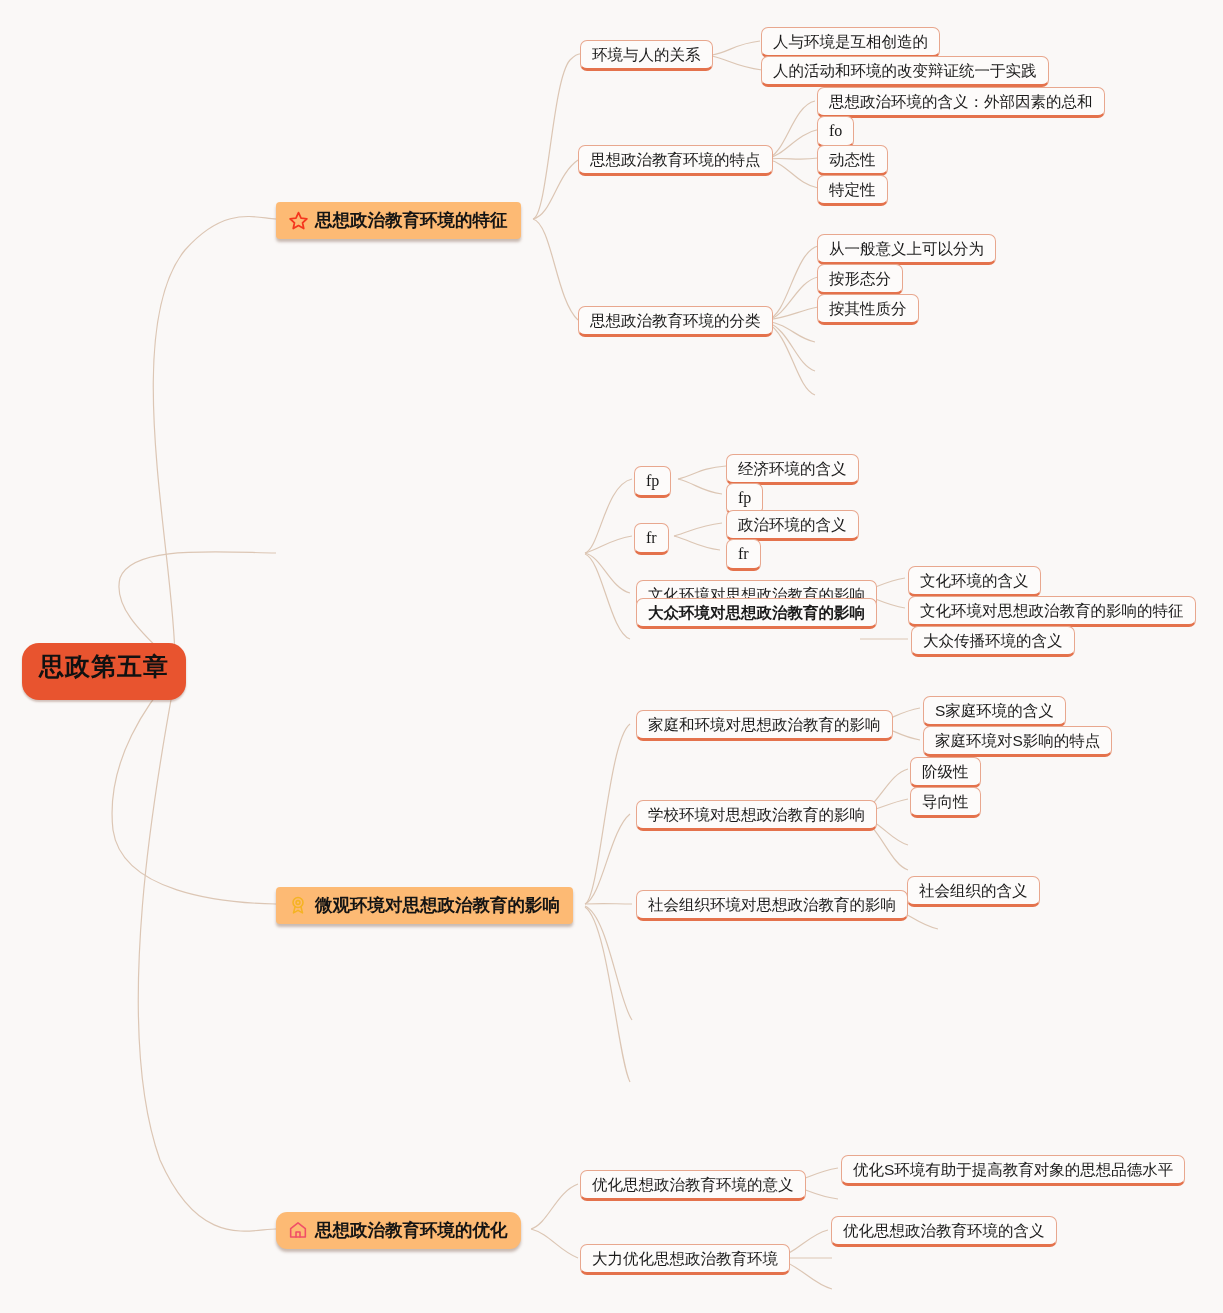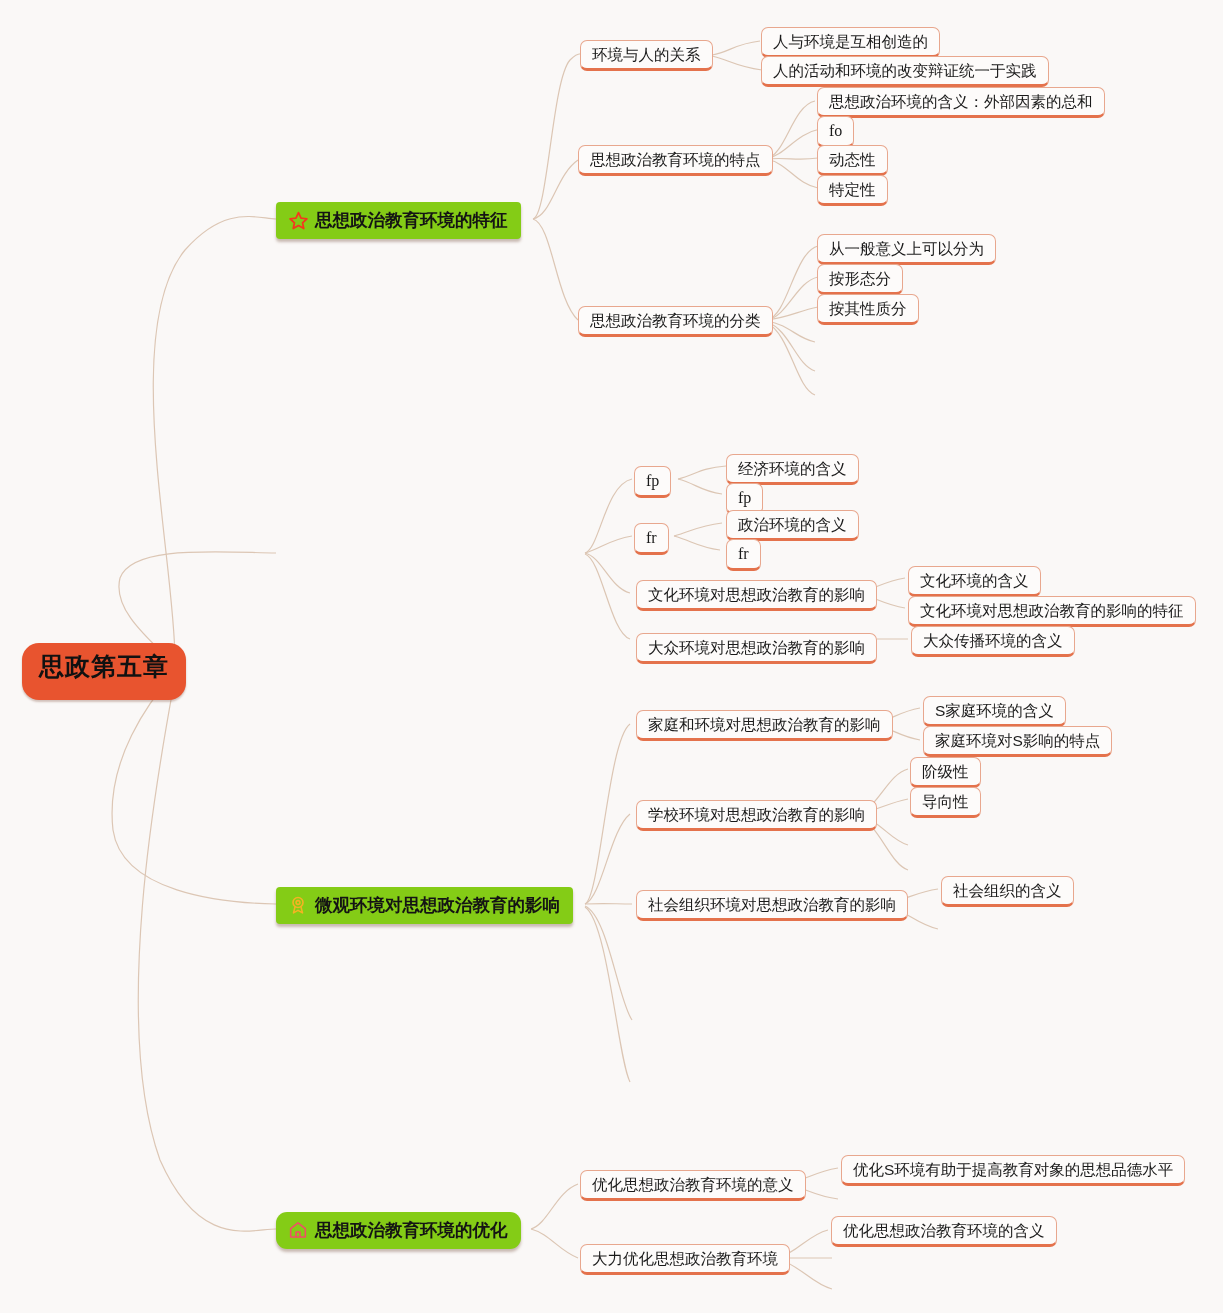--- a/index.html
+++ b/index.html
@@ -38,21 +38,21 @@
     border-radius: 17px;
     color: #111111;
     font-size: 25px;
     font-weight: bold;
     padding: 7px 17px 17px 17px;
     letter-spacing: 1px;
     box-shadow: 0 2px 2px rgba(120,70,50,0.30);
   }
   
   .node.branch {
-    background: #84cc16;
+    background: #fdba74;
     border-radius: 4px;
     color: #141414;
     font-size: 17.5px;
     font-weight: 600;
     padding: 6px 13px 7px 11px;
     box-shadow: 0 3px 3px rgba(110,70,50,0.35);
   }
   .node.branch .bicon {
     display: inline-flex;
     align-items: center;
@@ -238,21 +238,21 @@
   <div class="node leaf lvl2" style="left:636px; top:580px;">
     <span>文化环境对思想政治教育的影响</span>
   </div>
   <div class="node leaf" style="left:908px; top:566px;">
     <span>文化环境的含义</span>
   </div>
   <div class="node leaf" style="left:908px; top:596px;align-items:center;">
     <span>文化环境对思想政治教育的影响的特征</span>
   </div>
 
-  <div class="node leaf lvl2" style="left:636px; top:633px;">
+  <div class="node leaf lvl2" style="left:636px; top:598px;font-weight:bold;">
     <span>大众环境对思想政治教育的影响</span>
   </div>
   <div class="node leaf" style="left:911px; top:626px;">
     <span>大众传播环境的含义</span>
   </div>
 
   <div class="node branch" style="left:276px; top:887px;">
     <span class="bicon">
       <svg viewBox="0 0 24 24" width="20" height="20" fill="none" stroke="#F5B323" stroke-width="1.9" stroke-linejoin="round" stroke-linecap="round">
         <circle cx="12" cy="9" r="6"></circle>
@@ -279,21 +279,21 @@
   <div class="node leaf" style="left:910px; top:757px;">
     <span>阶级性</span>
   </div>
   <div class="node leaf" style="left:910px; top:787px;">
     <span>导向性</span>
   </div>
 
   <div class="node leaf lvl2" style="left:636px; top:890px;">
     <span>社会组织环境对思想政治教育的影响</span>
   </div>
-  <div class="node leaf" style="left:941px; top:876px;">
+  <div class="node leaf" style="left:907px; top:876px;">
     <span>社会组织的含义</span>
   </div>
 
   <div class="node branch" style="left:276px; top:1212px;border-radius:11px;">
     <span class="bicon">
       <svg viewBox="0 0 24 24" width="20" height="20" fill="none" stroke="#F04E67" stroke-width="1.9" stroke-linejoin="round" stroke-linecap="round">
         <path d="M3.2 10.4 L12 3.4 L20.8 10.4 L20.8 20.4 L3.2 20.4 Z"></path>
         <path d="M9.6 20.4 L9.6 14.4 L14.4 14.4 L14.4 20.4"></path>
       </svg>
     </span>

